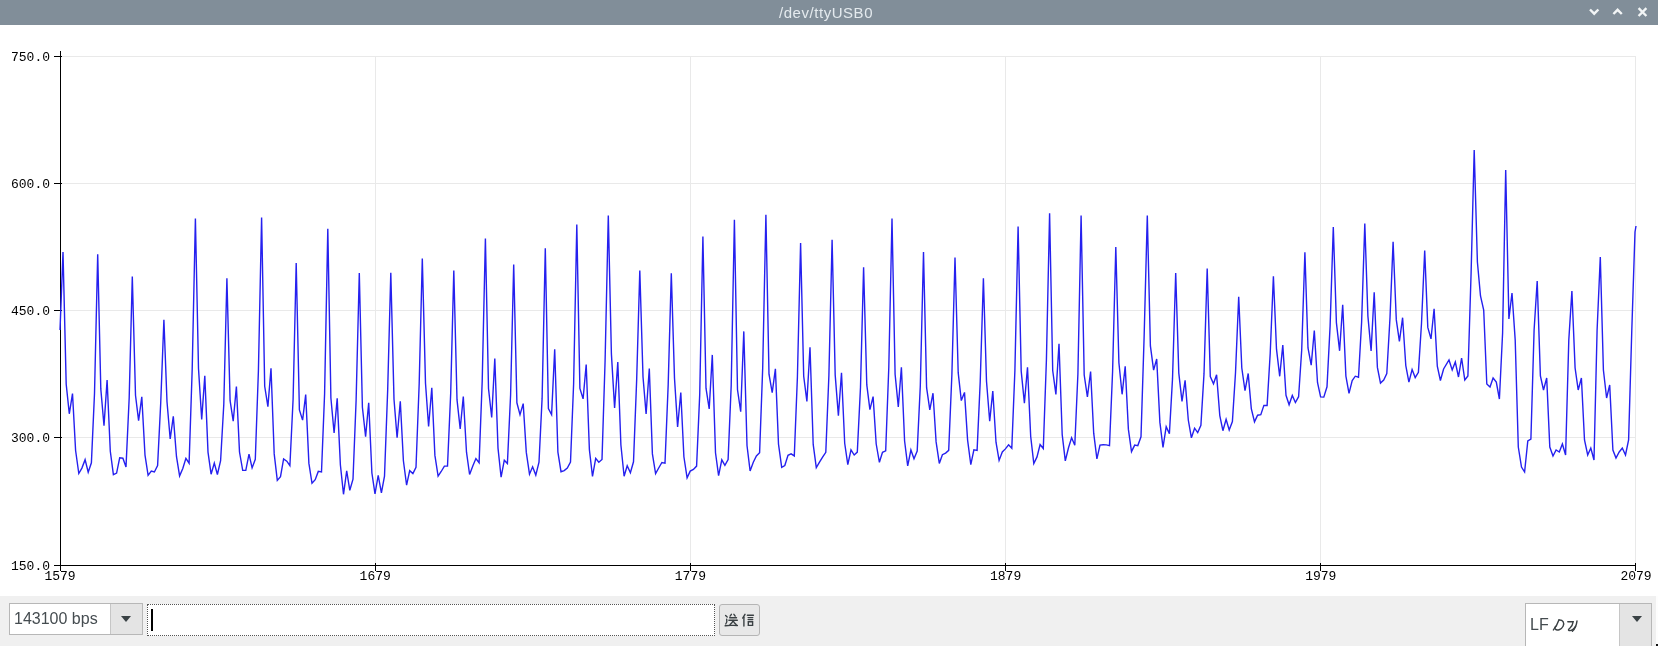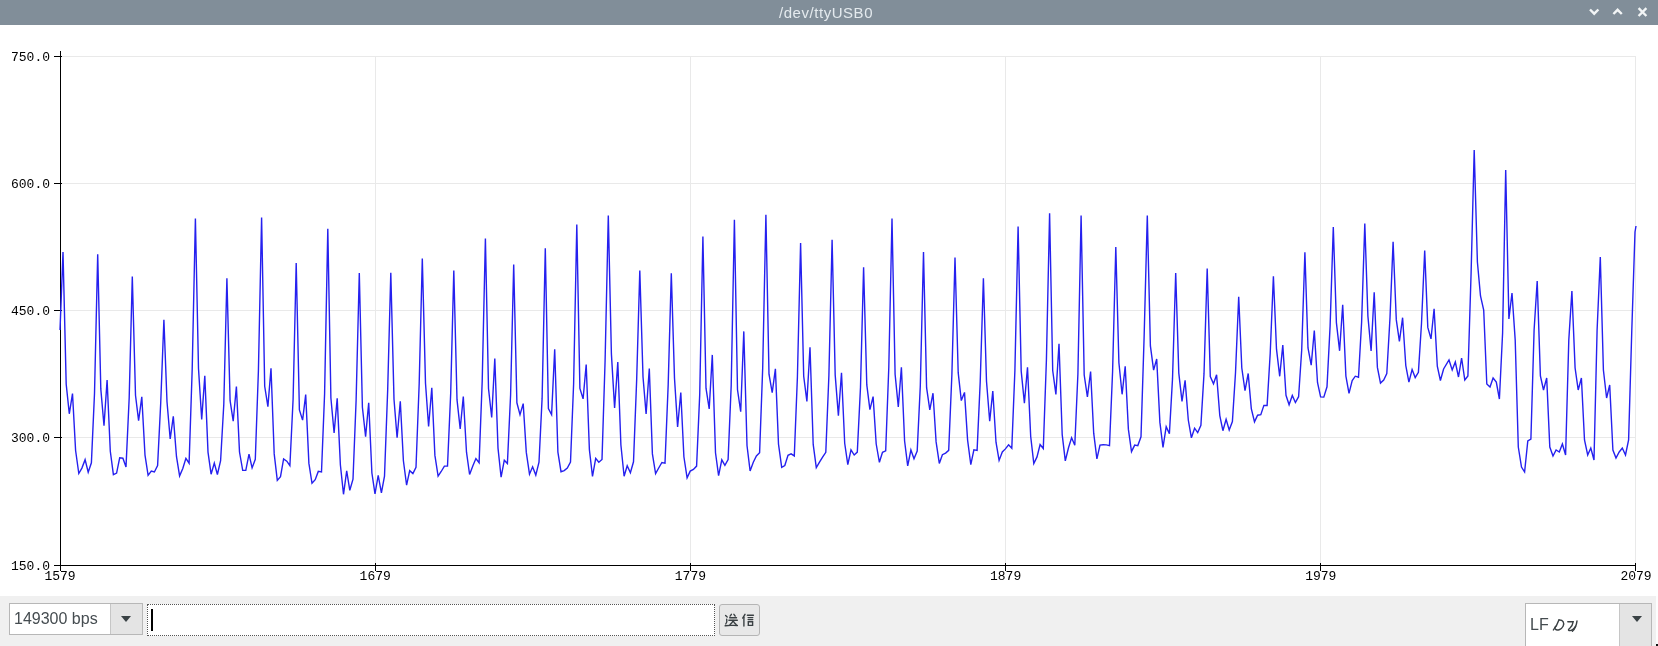--- a/index.html
+++ b/index.html
@@ -64,21 +64,21 @@
 <text x="375.2" y="580" text-anchor="middle" class="mono">1679</text>
 <text x="690.4" y="580" text-anchor="middle" class="mono">1779</text>
 <text x="1005.6" y="580" text-anchor="middle" class="mono">1879</text>
 <text x="1320.8" y="580" text-anchor="middle" class="mono">1979</text>
 <text x="1636.0" y="580" text-anchor="middle" class="mono">2079</text>
 <path d="M60.0 330.0 L63.0 252.0 L66.2 384.2 L69.3 413.8 L72.5 393.6 L75.6 450.5 L78.8 473.5 L81.9 468.1 L85.1 459.7 L88.2 472.2 L91.4 462.8 L94.5 393.5 L97.7 254.2 L100.8 388.9 L104.0 425.8 L107.1 380.1 L110.3 451.3 L113.4 474.7 L116.6 473.1 L119.7 457.8 L122.9 458.2 L126.0 467.0 L129.2 397.5 L132.3 276.4 L135.5 395.3 L138.6 420.7 L141.8 396.9 L145.0 455.1 L148.1 475.3 L151.3 471.0 L154.4 472.0 L157.6 465.6 L160.7 403.3 L163.9 319.8 L167.0 401.8 L170.2 439.0 L173.3 416.4 L176.5 456.7 L179.6 475.9 L182.8 468.5 L185.9 458.3 L189.1 463.2 L192.2 368.9 L195.4 218.6 L198.5 368.5 L201.7 419.4 L204.8 375.9 L208.0 452.1 L211.1 474.2 L214.3 463.1 L217.4 474.5 L220.6 460.7 L223.8 404.2 L226.9 278.3 L230.1 400.7 L233.2 421.2 L236.4 386.6 L239.5 452.0 L242.7 470.4 L245.8 470.3 L249.0 454.2 L252.1 467.9 L255.3 459.3 L258.4 370.9 L261.6 217.5 L264.7 386.3 L267.9 406.6 L271.0 368.3 L274.2 453.9 L277.3 480.4 L280.5 476.7 L283.6 458.9 L286.8 461.2 L289.9 465.7 L293.1 399.2 L296.2 263.1 L299.4 410.0 L302.6 420.1 L305.7 394.6 L308.9 463.4 L312.0 483.3 L315.2 479.7 L318.3 471.4 L321.5 472.0 L324.6 393.6 L327.8 228.7 L330.9 398.0 L334.1 433.0 L337.2 398.4 L340.4 465.0 L343.5 494.3 L346.7 470.8 L349.8 490.3 L353.0 479.2 L356.1 400.6 L359.3 272.9 L362.4 407.3 L365.6 436.6 L368.7 402.8 L371.9 473.0 L375.0 493.8 L378.2 475.4 L381.4 492.9 L384.5 476.1 L387.7 389.4 L390.8 272.8 L394.0 399.3 L397.1 437.7 L400.3 401.3 L403.4 460.8 L406.6 485.1 L409.7 470.7 L412.9 473.6 L416.0 467.3 L419.2 383.2 L422.3 258.4 L425.5 383.3 L428.6 426.5 L431.8 387.7 L434.9 455.4 L438.1 476.2 L441.2 471.5 L444.4 466.1 L447.5 466.0 L450.7 393.1 L453.8 270.5 L457.0 399.7 L460.2 428.9 L463.3 396.6 L466.5 452.2 L469.6 474.5 L472.8 466.0 L475.9 458.6 L479.1 462.7 L482.2 381.2 L485.4 238.5 L488.5 388.5 L491.7 417.5 L494.8 358.6 L498.0 448.1 L501.1 477.2 L504.3 460.2 L507.4 463.5 L510.6 394.7 L513.7 264.4 L516.9 402.8 L520.0 414.7 L523.2 403.6 L526.3 452.4 L529.5 474.2 L532.6 466.8 L535.8 475.1 L539.0 462.2 L542.1 398.4 L545.3 248.2 L548.4 408.5 L551.6 414.6 L554.7 349.3 L557.9 452.1 L561.0 471.7 L564.2 470.6 L567.3 468.1 L570.5 462.0 L573.6 384.2 L576.8 224.5 L579.9 388.5 L583.1 398.9 L586.2 364.5 L589.4 449.8 L592.5 476.4 L595.7 458.4 L598.8 462.2 L602.0 459.5 L605.1 360.6 L608.3 215.5 L611.4 353.9 L614.6 407.9 L617.8 362.1 L620.9 445.0 L624.1 476.3 L627.2 465.7 L630.4 472.8 L633.5 461.8 L636.7 378.9 L639.8 270.4 L643.0 376.7 L646.1 414.0 L649.3 368.6 L652.4 453.9 L655.6 473.6 L658.7 468.0 L661.9 462.5 L665.0 463.1 L668.2 384.4 L671.3 273.3 L674.5 378.2 L677.6 426.9 L680.8 392.5 L683.9 456.8 L687.1 477.9 L690.2 471.1 L693.4 469.4 L696.6 466.1 L699.7 394.9 L702.9 236.4 L706.0 388.2 L709.2 408.9 L712.3 354.9 L715.5 452.8 L718.6 475.6 L721.8 459.8 L724.9 465.4 L728.1 459.5 L731.2 385.6 L734.4 219.8 L737.5 389.8 L740.7 411.7 L743.8 331.4 L747.0 445.5 L750.1 470.9 L753.3 462.2 L756.4 455.9 L759.6 452.8 L762.7 367.9 L765.9 214.7 L769.0 374.2 L772.2 392.6 L775.4 368.9 L778.5 444.1 L781.7 467.3 L784.8 465.5 L788.0 455.3 L791.1 453.9 L794.3 455.9 L797.4 377.3 L800.6 243.1 L803.7 376.3 L806.9 401.4 L810.0 347.3 L813.2 444.4 L816.3 467.6 L819.5 462.2 L822.6 457.2 L825.8 452.4 L828.9 375.3 L832.1 239.8 L835.2 375.1 L838.4 415.7 L841.5 372.7 L844.7 443.3 L847.8 464.6 L851.0 449.9 L854.2 455.0 L857.3 452.1 L860.5 387.1 L863.6 267.3 L866.8 384.9 L869.9 409.6 L873.1 396.6 L876.2 444.0 L879.4 462.3 L882.5 452.3 L885.7 450.9 L888.8 367.2 L892.0 218.6 L895.1 374.2 L898.3 406.9 L901.4 367.2 L904.6 441.0 L907.7 465.9 L910.9 450.0 L914.0 458.8 L917.2 451.1 L920.3 386.0 L923.5 252.1 L926.6 387.7 L929.8 409.8 L933.0 393.2 L936.1 441.9 L939.3 463.4 L942.4 454.7 L945.6 453.1 L948.7 450.4 L951.9 374.2 L955.0 257.4 L958.2 372.7 L961.3 400.6 L964.5 392.4 L967.6 440.1 L970.8 464.6 L973.9 449.8 L977.1 450.4 L980.2 382.1 L983.4 278.3 L986.5 381.3 L989.7 421.3 L992.8 391.1 L996.0 442.2 L999.1 460.4 L1002.3 452.0 L1005.4 448.9 L1008.6 444.8 L1011.8 448.2 L1014.9 370.4 L1018.1 226.4 L1021.2 371.1 L1024.4 403.1 L1027.5 367.3 L1030.7 436.5 L1033.8 463.5 L1037.0 456.9 L1040.1 444.5 L1043.3 448.5 L1046.4 360.2 L1049.6 213.2 L1052.7 370.5 L1055.9 394.4 L1059.0 343.8 L1062.2 434.6 L1065.3 460.9 L1068.5 447.8 L1071.6 437.7 L1074.8 445.2 L1077.9 374.0 L1081.1 215.5 L1084.2 375.0 L1087.4 396.8 L1090.6 371.5 L1093.7 433.2 L1096.9 458.9 L1100.0 445.1 L1103.2 444.7 L1106.3 444.9 L1109.5 445.6 L1112.6 371.3 L1115.8 247.1 L1118.9 362.7 L1122.1 394.3 L1125.2 366.4 L1128.4 429.4 L1131.5 451.6 L1134.7 445.1 L1137.8 445.6 L1141.0 436.8 L1144.1 337.4 L1147.3 215.4 L1150.4 345.9 L1153.6 370.1 L1156.7 359.0 L1159.9 422.4 L1163.0 447.3 L1166.2 426.7 L1169.4 433.7 L1172.5 378.9 L1175.7 273.0 L1178.8 373.1 L1182.0 401.4 L1185.1 380.4 L1188.3 420.0 L1191.4 437.8 L1194.6 428.2 L1197.7 432.6 L1200.9 425.3 L1204.0 373.9 L1207.2 268.4 L1210.3 376.6 L1213.5 383.8 L1216.6 374.8 L1219.8 415.6 L1222.9 430.7 L1226.1 419.3 L1229.2 430.0 L1232.4 421.5 L1235.5 372.9 L1238.7 296.8 L1241.8 368.0 L1245.0 390.7 L1248.2 373.5 L1251.3 408.6 L1254.5 421.8 L1257.6 415.2 L1260.8 414.7 L1263.9 405.4 L1267.1 405.5 L1270.2 353.5 L1273.4 276.2 L1276.5 349.2 L1279.7 376.3 L1282.8 345.1 L1286.0 395.3 L1289.1 404.7 L1292.3 395.5 L1295.4 402.5 L1298.6 396.7 L1301.7 350.0 L1304.9 252.2 L1308.0 347.9 L1311.2 365.2 L1314.3 330.5 L1317.5 382.5 L1320.6 396.9 L1323.8 397.1 L1327.0 386.8 L1330.1 326.1 L1333.3 226.9 L1336.4 322.6 L1339.6 350.8 L1342.7 304.8 L1345.9 376.1 L1349.0 393.3 L1352.2 380.6 L1355.3 376.2 L1358.5 377.2 L1361.6 322.5 L1364.8 223.6 L1367.9 316.1 L1371.1 350.9 L1374.2 292.2 L1377.4 367.4 L1380.5 383.1 L1383.7 380.1 L1386.8 373.6 L1390.0 317.9 L1393.1 241.9 L1396.3 319.9 L1399.4 341.4 L1402.6 317.7 L1405.8 365.6 L1408.9 382.2 L1412.1 369.6 L1415.2 377.6 L1418.4 372.3 L1421.5 323.5 L1424.7 250.5 L1427.8 327.4 L1431.0 338.9 L1434.1 308.8 L1437.3 366.1 L1440.4 380.5 L1443.6 369.0 L1449.0 360.0 L1452.2 370.0 L1455.3 362.0 L1458.5 377.0 L1461.6 358.0 L1464.8 380.0 L1467.9 376.0 L1471.1 273.0 L1474.2 150.0 L1477.4 262.0 L1480.5 296.0 L1483.7 310.0 L1486.8 384.0 L1490.0 387.0 L1493.1 378.0 L1496.3 382.0 L1499.4 399.0 L1502.6 333.0 L1505.7 170.0 L1508.9 319.0 L1512.0 293.0 L1515.2 340.0 L1518.3 447.0 L1521.5 467.0 L1524.6 472.0 L1527.8 441.0 L1530.9 439.0 L1534.1 330.0 L1537.2 281.0 L1540.4 376.0 L1543.5 390.0 L1546.7 378.0 L1549.8 447.0 L1553.0 456.0 L1556.1 450.0 L1559.3 452.0 L1562.4 444.0 L1565.6 455.0 L1568.8 340.0 L1571.9 291.0 L1575.1 368.0 L1578.2 390.0 L1581.4 378.0 L1584.5 440.0 L1587.7 455.0 L1590.8 448.0 L1594.0 460.0 L1597.1 330.0 L1600.3 257.0 L1603.4 370.0 L1606.6 398.0 L1609.7 385.0 L1612.9 450.0 L1616.0 458.0 L1619.2 452.0 L1622.3 448.0 L1625.5 455.0 L1628.6 440.0 L1631.8 330.0 L1635.0 232.0 L1636.0 226.0" fill="none" stroke="#2520ef" stroke-width="1.4" stroke-linejoin="miter"></path>
 </svg>
 </div>
 <div class="toolbar">
   <div class="combo" style="left:9px;top:7px;width:134px;height:32px;">
-    <div class="txt">149300 bps</div>
+    <div class="txt">143100 bps</div>
     <div class="btn" style="width:32px;"></div>
     <div class="tri" style="left:111px;top:12px;"></div>
   </div>
   <div class="input">
       <div class="caret"></div>
     </div>
   <div class="sendbtn">
       <svg width="33" height="17" viewBox="0 0 33 17" style="display:block">
 <g fill="none" stroke="#3a4043" stroke-width="1.4" stroke-linecap="round">
 <path d="M2.6,3.4 L4.2,4.9"></path>

